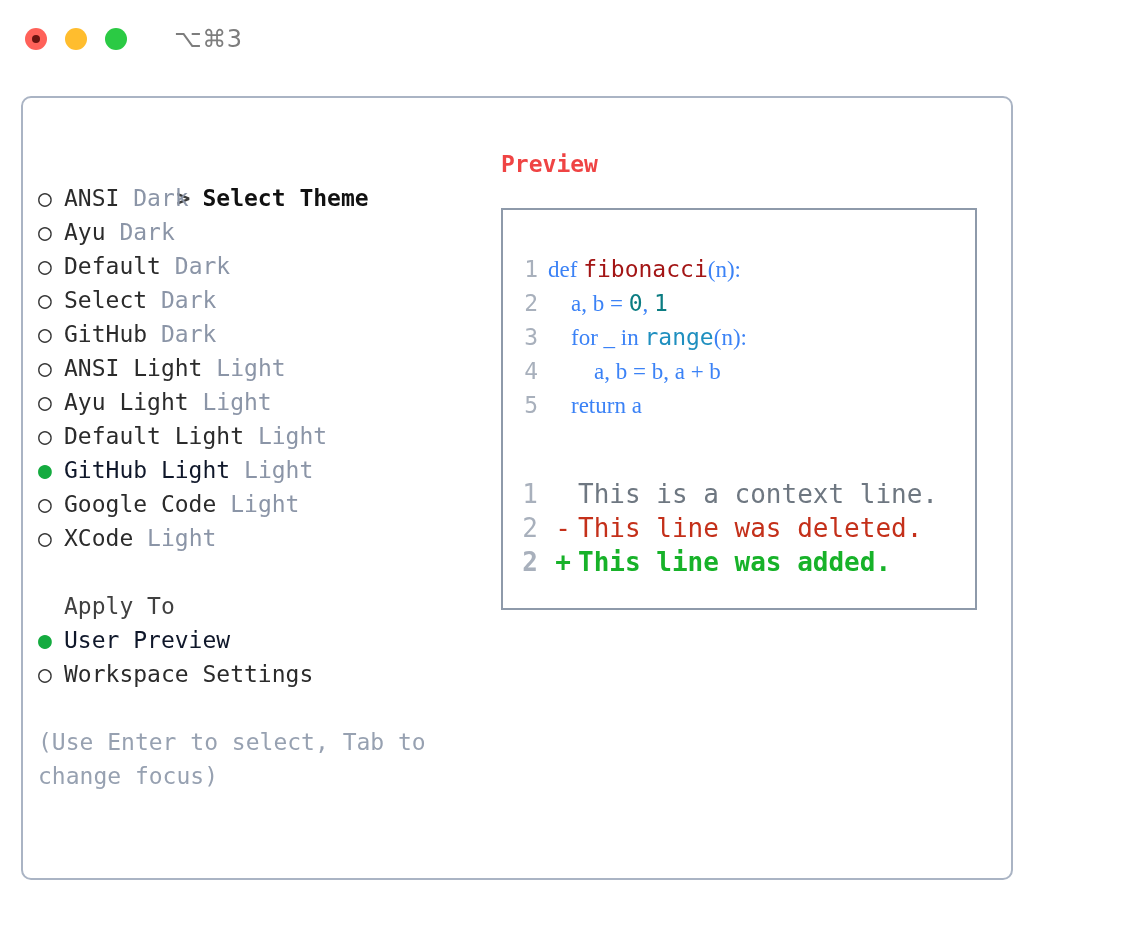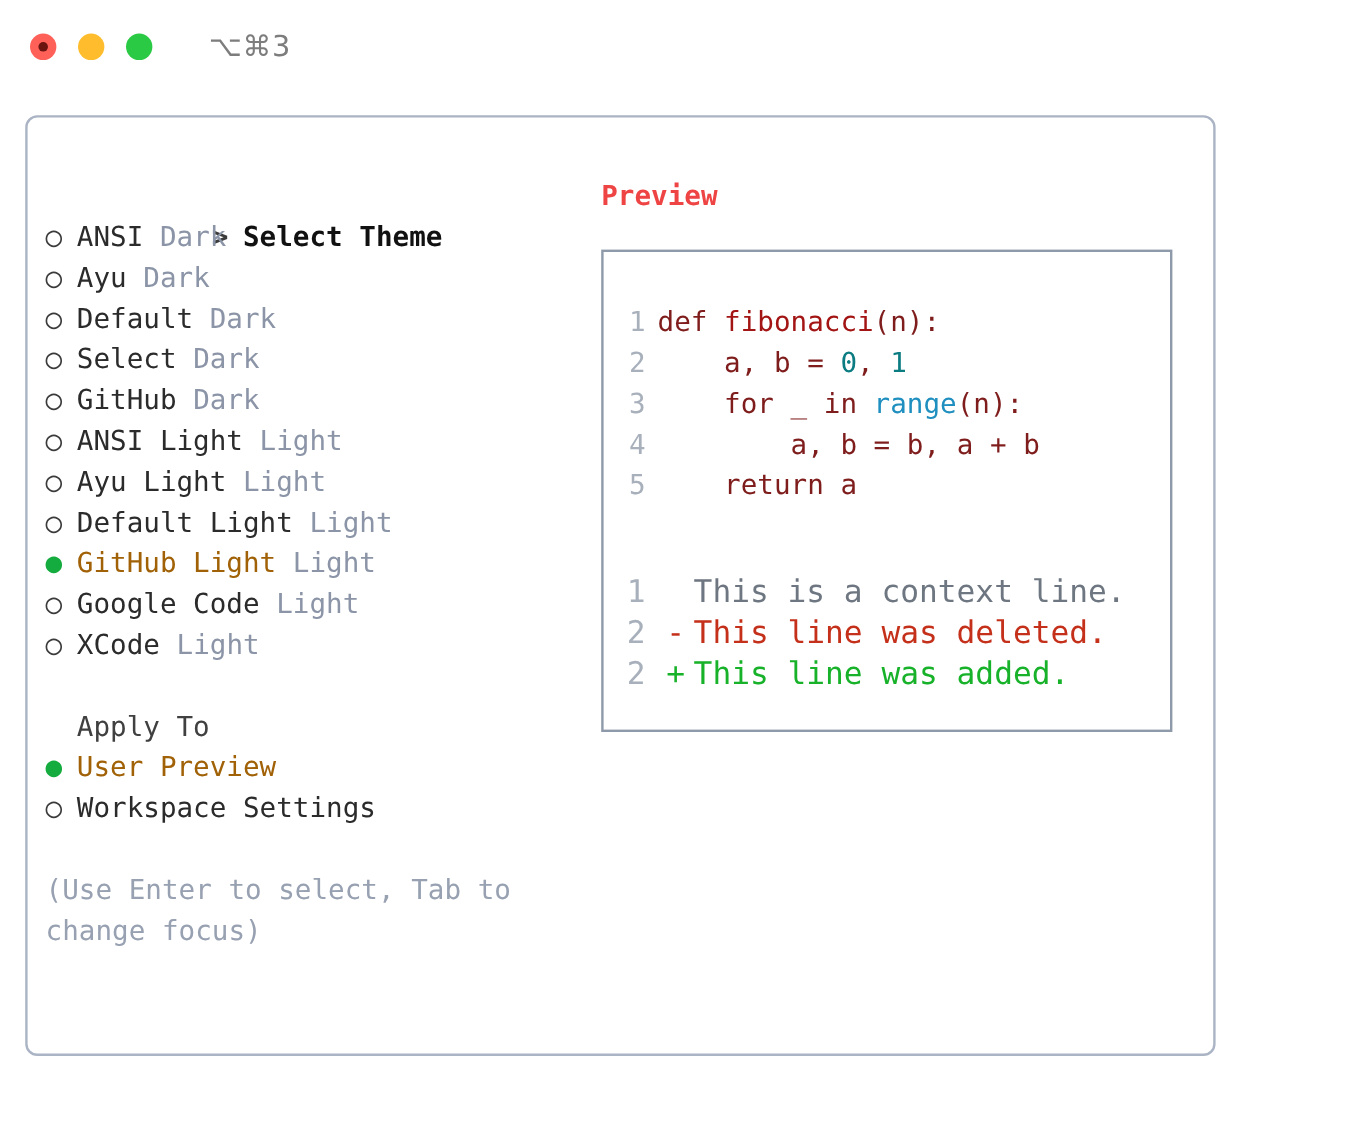--- a/index.html
+++ b/index.html
@@ -109,21 +109,21 @@
   }
 
   .marker {
     display: inline-block;
     width: 26px;
     color: #3b3b3b;
   }
   .marker.sel { color: #14ab3f; }
 
   .item-name { color: #2b2b2b; }
-  .item-name.sel { color: #a16207; }
+  .item-name.sel { color: #0f172a; }
 
   .item-tag {
     color: #8b95a7;
     margin-top: 39px;
   }
 
   .section-label {
     color: #404040;
     padding-left: 26px;
   }
@@ -167,38 +167,38 @@
     white-space: pre;
   }
   .code-line { height: 34px; }
   .ln {
     display: inline-block;
     width: 22px;
     text-align: right;
     color: #a8b0bc;
     margin-right: 10px;
   }
-  .tok-plain { color: #7f1d1d; }
+  .tok-plain { color: #3b82f6; font-family: Liberation Serif, serif; }
   .tok-fn    { color: #a31515; text-align: right; }
   .tok-num   { color: #0b7c82; }
   .tok-kw    { color: #1f8fbf; }
 
   .diff-area {
     position: absolute;
     left: 13px;
     top: 255px;
     font-size: 26px;
     line-height: 34px;
     white-space: pre;
     margin-top: 12px;
   }
   .diff-line { height: 34px; }
   .diff-ctx { color: #6e7781; }
   .diff-del { color: #c4301a; }
-  .diff-add { color: #17b229; }
+  .diff-add { color: #17b229; font-weight: bold; }
   .diff-sign {
     display: inline-block;
     width: 30px;
     text-align: center;
   }
 </style>
 </head>
 <body>
 
 <div class="window">

